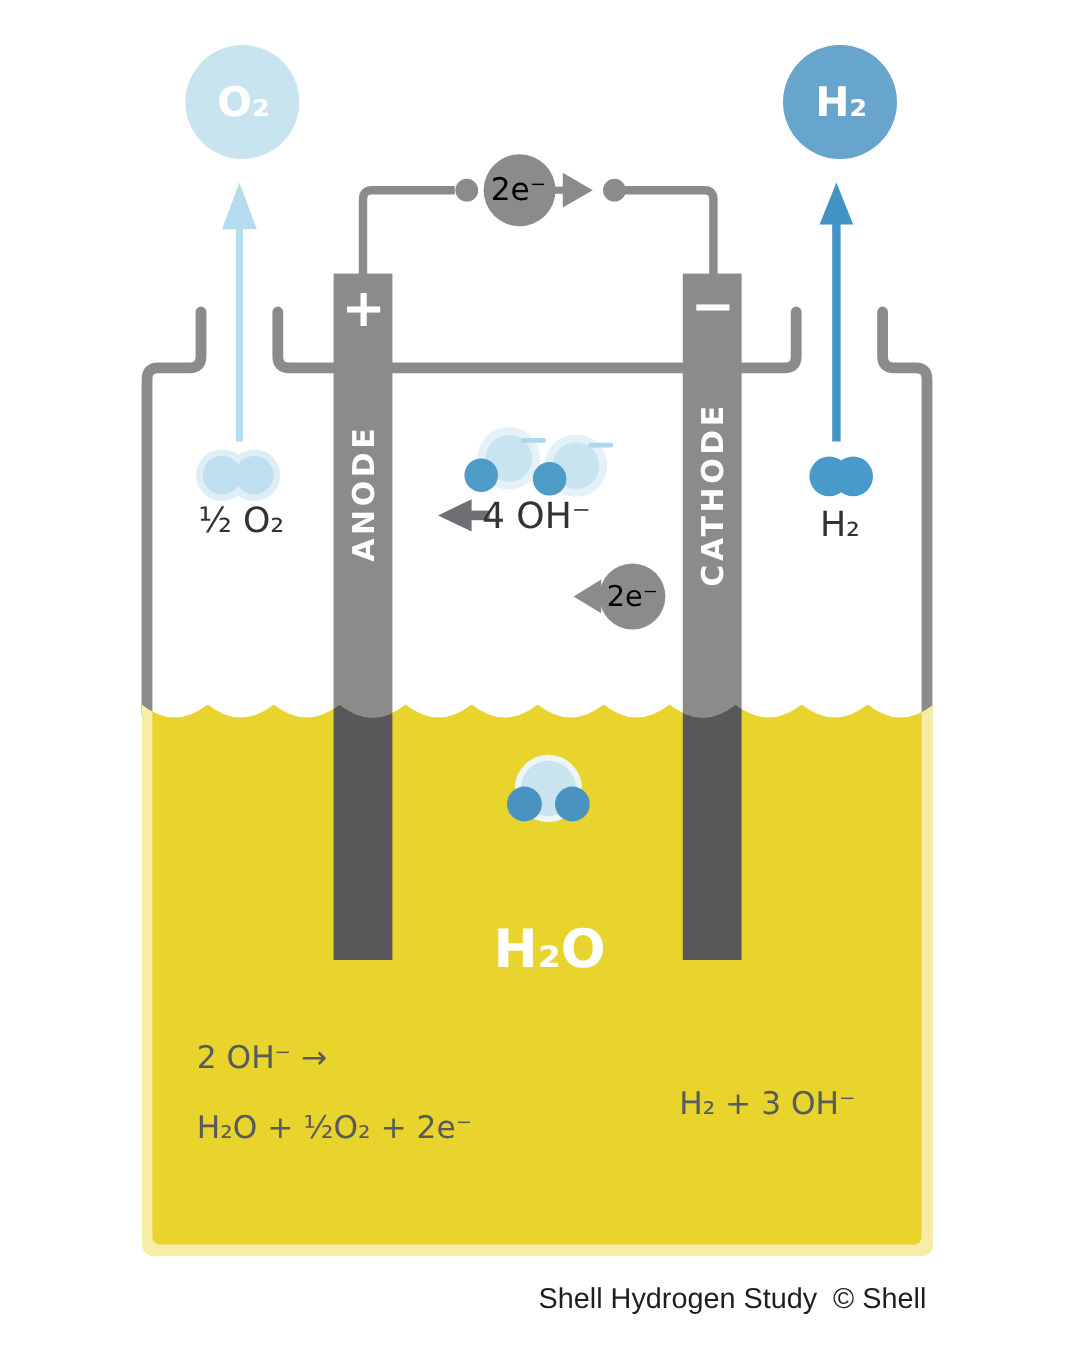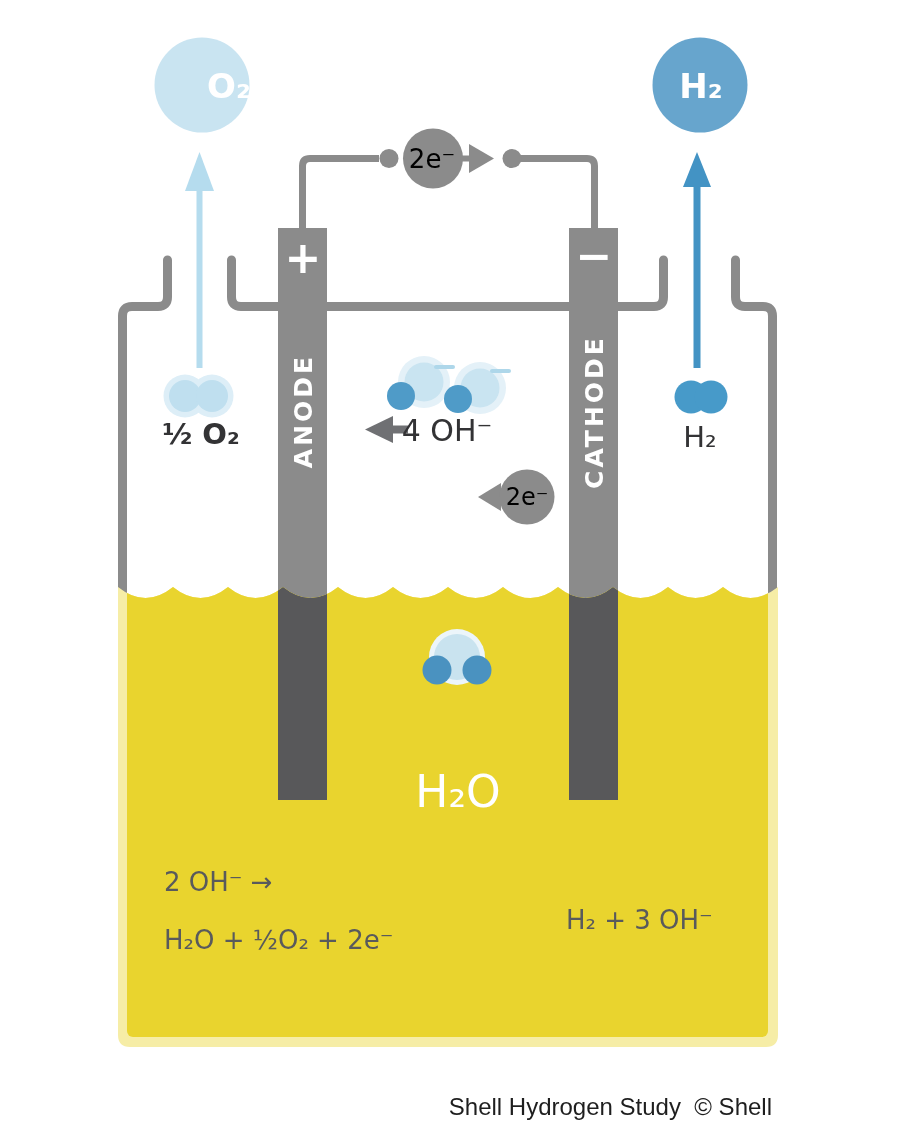--- a/index.html
+++ b/index.html
@@ -26,30 +26,29 @@
     font-family:"DejaVu Sans",sans-serif;
     font-size:26px;
     color:#595a5c;
     line-height:1;
   }
   .bubble-lbl{font-size:34px;font-weight:bold;color:#ffffff;}
   .electron-lbl{font-size:26px;color:#000000;}
   .sign-lbl{font-size:44px;font-weight:bold;color:#ffffff;}
   .electrode-lbl{font-size:25px;font-weight:bold;color:#ffffff;letter-spacing:3px;}
   .mol-lbl{font-size:29px;color:#333335;}
-  .water-lbl{font-size:44px;font-weight:normal;color:#ffffff;}
+  .water-lbl{font-size:44px;font-weight:bold;color:#ffffff;}
   .caption{
     position:absolute;
     transform:translateY(-50%);
     left:420px;top:1083px;width:352px;
     text-align:right;
     font-family:"Liberation Sans",sans-serif;
     font-size:24px;color:#1e1e1e;
     white-space:pre;
-    margin-top:24px;
   }
 </style>
 </head>
 <body>
 
 <div id="stage">
 
   <svg width="897" height="1133" viewBox="0 0 897 1133">
     <defs>
       <clipPath id="waterClip">
@@ -136,32 +135,32 @@
     <g>
       <polygon points="501,483 478,497 501,511" fill="#8b8b8b"></polygon>
       <line x1="497" y1="497" x2="510" y2="497" stroke="#8b8b8b" stroke-width="6"></line>
       <circle cx="527" cy="497" r="27.5" fill="#8b8b8b"></circle>
     </g>
 
     <circle cx="202" cy="85" r="47.5" fill="#c9e4f1"></circle>
     <circle cx="700" cy="85" r="47.5" fill="#67a5cd"></circle>
   </svg>
 
-  <div class="lbl bubble-lbl" style="left:203px;top:86px;margin-left:26px;">O₂</div>
+  <div class="lbl bubble-lbl" style="left:203px;top:86px;">O₂</div>
   <div class="lbl bubble-lbl" style="left:701px;top:86px;">H₂</div>
 
   <div class="lbl electron-lbl" style="left:432px;top:159px;">2e⁻</div>
 
   <div class="lbl sign-lbl" style="left:303px;top:258px;">+</div>
   <div class="lbl sign-lbl" style="left:594px;top:256px;">−</div>
 
   <div class="lbl rot electrode-lbl" style="left:303px;top:411px;">ANODE</div>
   <div class="lbl rot electrode-lbl" style="left:594px;top:412px;">CATHODE</div>
 
-  <div class="lbl mol-lbl" style="left:201px;top:434px;font-weight:bold;">½ O₂</div>
+  <div class="lbl mol-lbl" style="left:201px;top:434px;">½ O₂</div>
   <div class="lbl mol-lbl" style="left:447px;top:431px;font-size:30px;">4 OH⁻</div>
   <div class="lbl mol-lbl" style="left:700px;top:437px;">H₂</div>
 
   <div class="lbl electron-lbl" style="left:527px;top:497px;font-size:24px;">2e⁻</div>
 
   <div class="lbl water-lbl" style="left:458px;top:792px;">H₂O</div>
 
   <div class="eqline" style="left:164px;top:882px;text-align:center;">2 OH⁻ →</div>
   <div class="eqline" style="left:164px;top:940px;">H₂O + ½O₂ + 2e⁻</div>
   <div class="eqline" style="left:566px;top:920px;">H₂ + 3 OH⁻</div>

